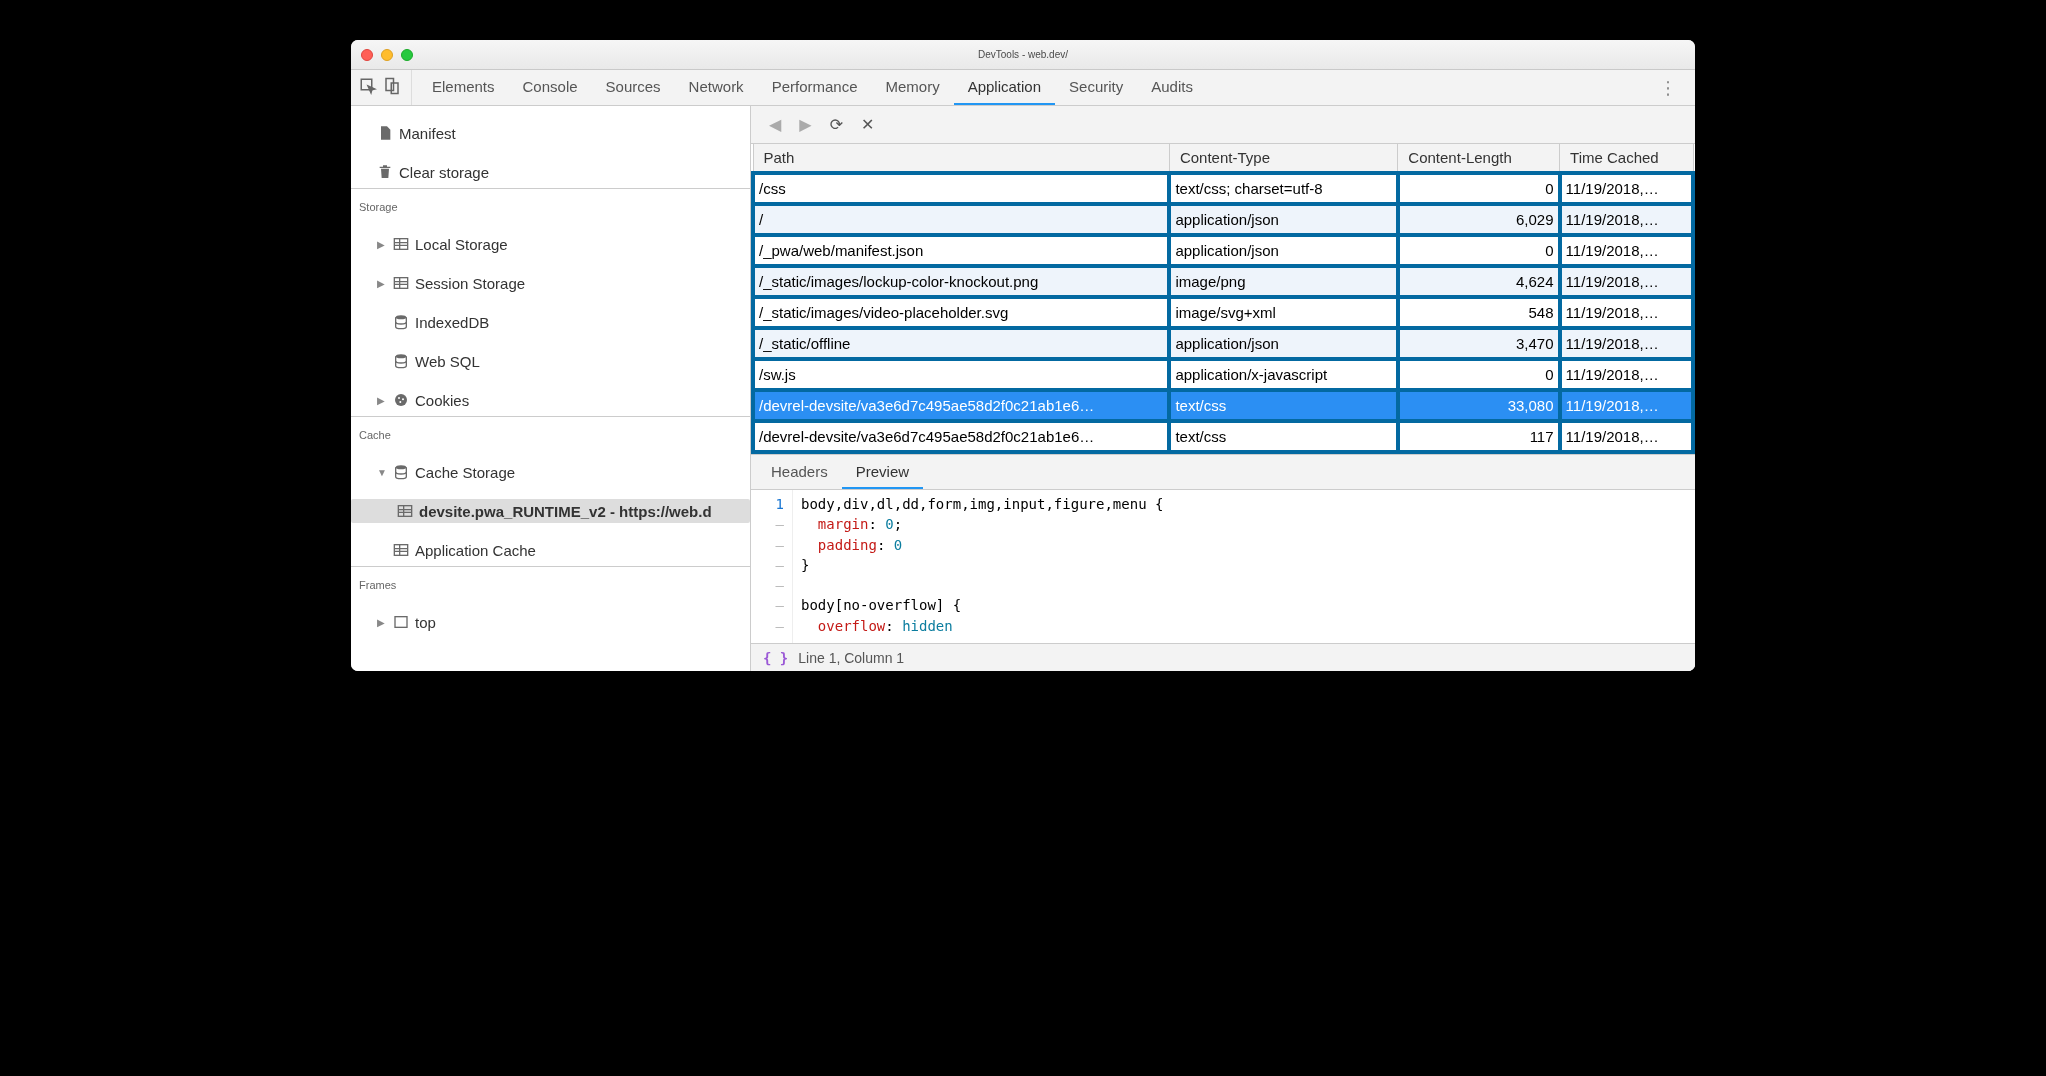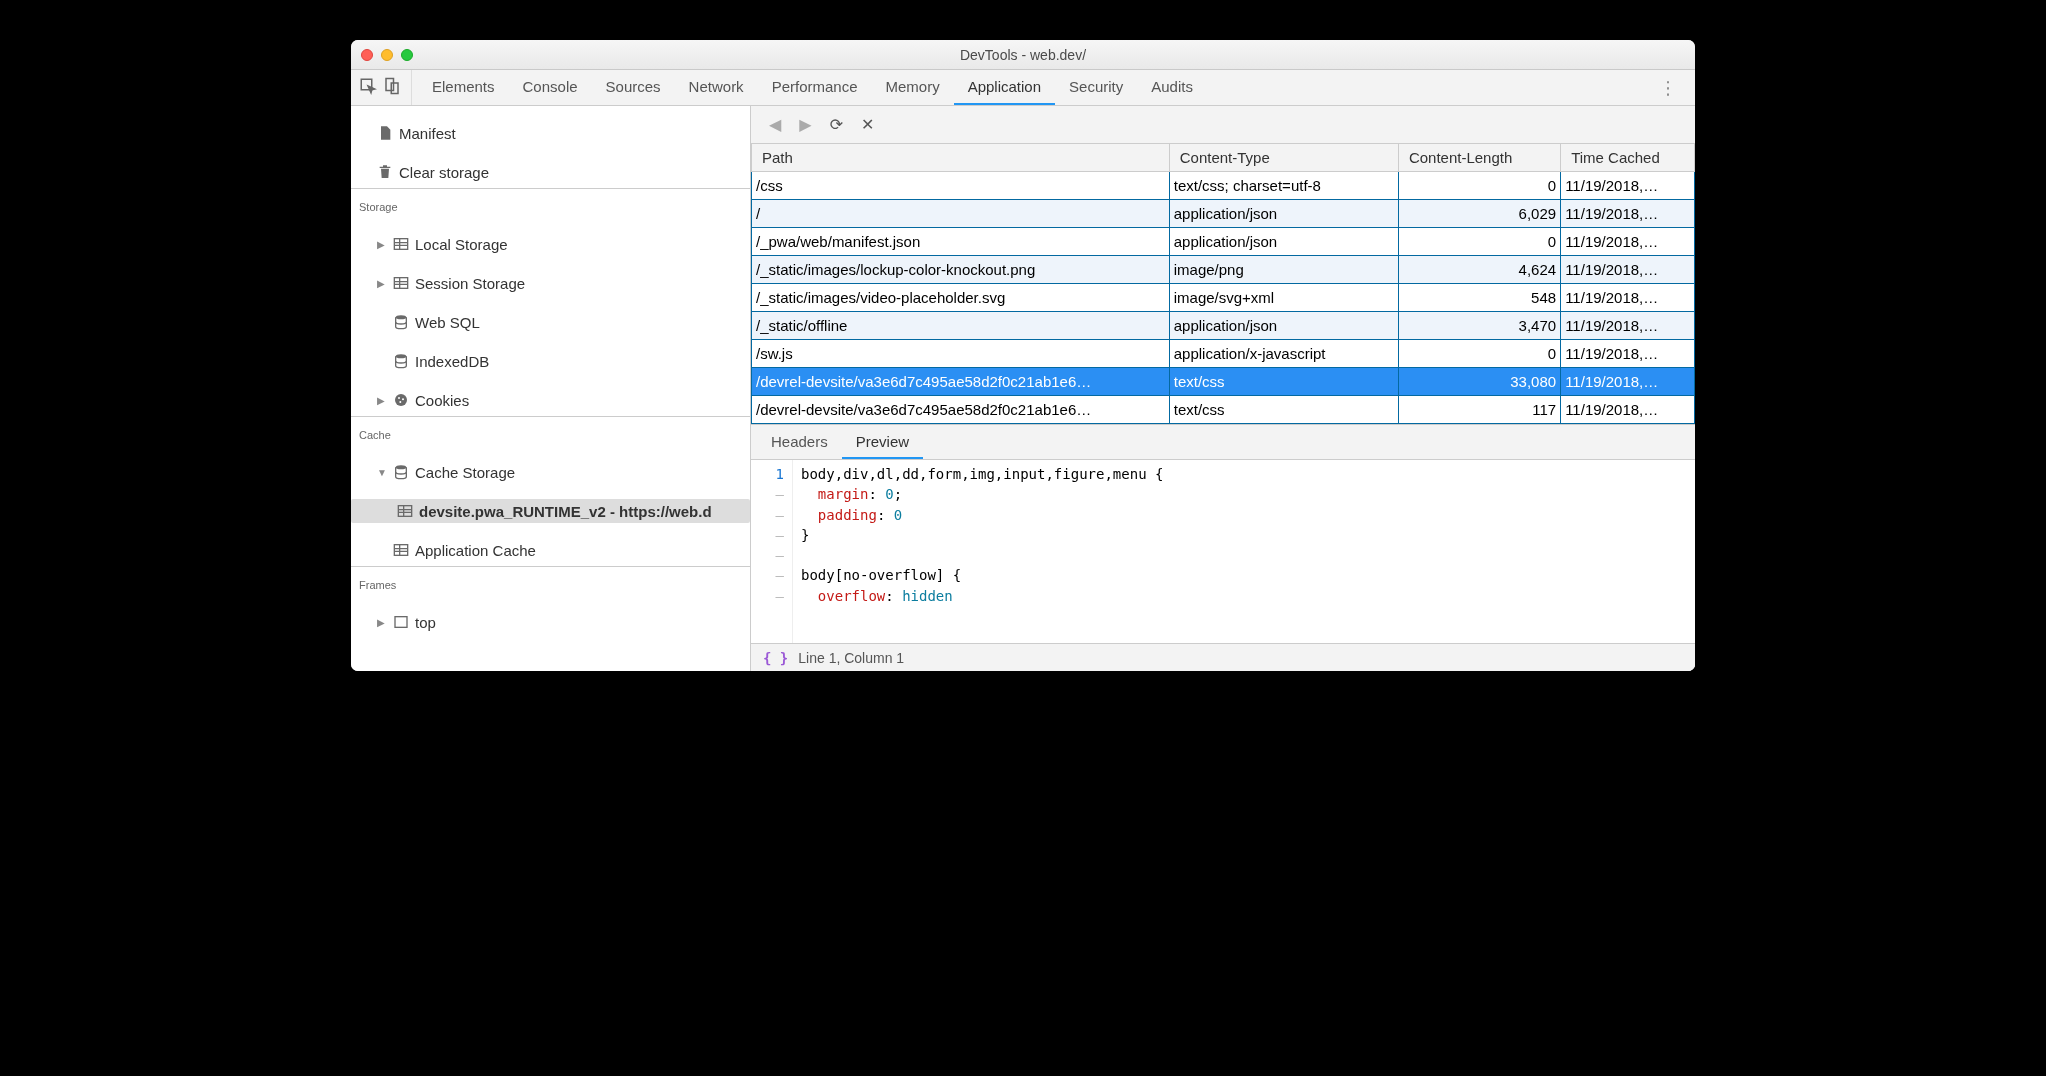--- a/index.html
+++ b/index.html
@@ -4,21 +4,21 @@
 <style>
 * { box-sizing: border-box; margin: 0; padding: 0; }
 body { background: #000; font-family: -apple-system, BlinkMacSystemFont, "Helvetica Neue", Arial, sans-serif; display: flex; align-items: flex-start; justify-content: center; min-height: 100vh; padding-top: 40px; }
 .window { width: 1344px; background: #fff; border-radius: 7px; box-shadow: 0 30px 60px rgba(0,0,0,.5); overflow: hidden; }
 .titlebar { height: 30px; background: linear-gradient(#f6f6f6,#e9e9e9); border-bottom: 1px solid #c9c9c9; display: flex; align-items: center; padding: 0 10px; position: relative; }
 .dots { display: flex; gap: 8px; }
 .dot { width: 12px; height: 12px; border-radius: 50%; }
 .red { background: #ff5f56; border: 1px solid #e0443e; }
 .yellow { background: #ffbd2e; border: 1px solid #dea123; }
 .green { background: #27c93f; border: 1px solid #1aab29; }
-.title { position: absolute; left: 0; right: 0; text-align: center; font-size: 14px; color: #4a4a4a; pointer-events: none; }
+.title { position: absolute; left: 0; right: 0; text-align: center; font-size: 10px; color: #4a4a4a; pointer-events: none; }
 .tabs { height: 36px; background: #f3f3f3; border-bottom: 1px solid #ccc; display: flex; align-items: stretch; padding: 0 8px; }
 .tabs-left { display: flex; align-items: center; gap: 6px; padding-right: 10px; border-right: 1px solid #ddd; margin-right: 6px; }
 .tabs-left svg { width: 18px; height: 18px; }
 .tab { display: flex; align-items: center; padding: 0 14px; font-size: 15px; color: #555; cursor: pointer; border-bottom: 2px solid transparent; }
 .tab.active { color: #333; border-bottom-color: #2196f3; }
 .tabs-spacer { flex: 1; }
 .kebab { padding: 0 10px; display: flex; align-items: center; color: #888; font-size: 18px; }
 .body { display: flex; height: 565px; }
 .sidebar { width: 400px; border-right: 1px solid #ccc; overflow: hidden; font-size: 15px; color: #333; background: #fff; }
 .section-title { padding: 8px 8px 4px; color: #666; font-size: 11px; }
@@ -27,21 +27,21 @@
 .tree-item.indent1 { padding-left: 26px; }
 .tree-item.indent2 { padding-left: 46px; font-weight: bold; }
 .tree-item.selected { background: #ddd; border-radius: 2px; }
 .divider { border-top: 1px solid #ccc; margin: 4px 0; }
 .icon { width: 16px; height: 16px; color: #6a6a6a; flex-shrink: 0; }
 .main { flex: 1; display: flex; flex-direction: column; background: #fff; min-width: 0; }
 .toolbar { height: 38px; border-bottom: 1px solid #ccc; display: flex; align-items: center; gap: 18px; padding: 0 18px; color: #555; background:#f3f3f3; }
 .toolbar .ti { cursor: pointer; font-size: 16px; }
 .table { width: 100%; border-collapse: collapse; font-size: 15px; }
 .table th { text-align: left; font-weight: 400; background: #f3f3f3; border: 1px solid #ccc; border-top: none; padding: 5px 10px; color: #333; }
-.table td { border: 1px solid #0369a1; padding: 5px 4px; white-space: nowrap; overflow: hidden; text-overflow: ellipsis; }
+.table td { border: 4px solid #0369a1; padding: 5px 4px; white-space: nowrap; overflow: hidden; text-overflow: ellipsis; }
 .table tr:nth-child(even):not(.sel) td { background: #eef4fb; }
 .table th:nth-child(1), .table td:nth-child(1) { width: 412px; max-width:412px; }
 .table th:nth-child(2), .table td:nth-child(2) { width: 226px; }
 .table th:nth-child(3), .table td:nth-child(3) { width: 160px; text-align: right; }
 .table th:nth-child(4), .table td:nth-child(4) { width: 132px; }
 .table tr.sel td { background: #2b8ff3; color: #fff; }
 .table-wrap { overflow: hidden; }
 .subtabs { height: 36px; border-top: 1px solid #ccc; border-bottom: 1px solid #ccc; display: flex; align-items: stretch; padding: 0 6px; background:#f3f3f3; }
 .subtab { display: flex; align-items: center; padding: 0 14px; font-size: 15px; color: #555; border-bottom: 2px solid transparent; cursor: pointer; }
 .subtab.active { color: #333; border-bottom-color: #2196f3; }
@@ -124,30 +124,30 @@
           </svg>
         <span>Session Storage</span>
       </div>
       <div class="tree-item indent1">
           <span class="caret"></span>
         <svg class="icon" viewBox="0 0 24 24" fill="#6a6a6a">
             <ellipse cx="12" cy="5" rx="8" ry="3"></ellipse>
             <path d="M4 5v14c0 1.7 3.6 3 8 3s8-1.3 8-3V5" fill="none" stroke="#6a6a6a" stroke-width="2"></path>
             <path d="M4 12c0 1.7 3.6 3 8 3s8-1.3 8-3" fill="none" stroke="#6a6a6a" stroke-width="2"></path>
           </svg>
-        <span>Web SQL</span>
+        <span>IndexedDB</span>
       </div>
       <div class="tree-item indent1">
           <span class="caret"></span>
         <svg class="icon" viewBox="0 0 24 24" fill="#6a6a6a">
             <ellipse cx="12" cy="5" rx="8" ry="3"></ellipse>
             <path d="M4 5v14c0 1.7 3.6 3 8 3s8-1.3 8-3V5" fill="none" stroke="#6a6a6a" stroke-width="2"></path>
             <path d="M4 12c0 1.7 3.6 3 8 3s8-1.3 8-3" fill="none" stroke="#6a6a6a" stroke-width="2"></path>
           </svg>
-        <span>IndexedDB</span>
+        <span>Web SQL</span>
       </div>
       <div class="tree-item indent1">
           <span class="caret">▶</span>
         <svg class="icon" viewBox="0 0 24 24" fill="#6a6a6a">
             <circle cx="12" cy="12" r="9"></circle>
             <circle cx="9" cy="9" r="1.5" fill="#fff"></circle>
             <circle cx="15" cy="11" r="1.5" fill="#fff"></circle>
             <circle cx="11" cy="15" r="1.5" fill="#fff"></circle>
           </svg>
         <span>Cookies</span>

